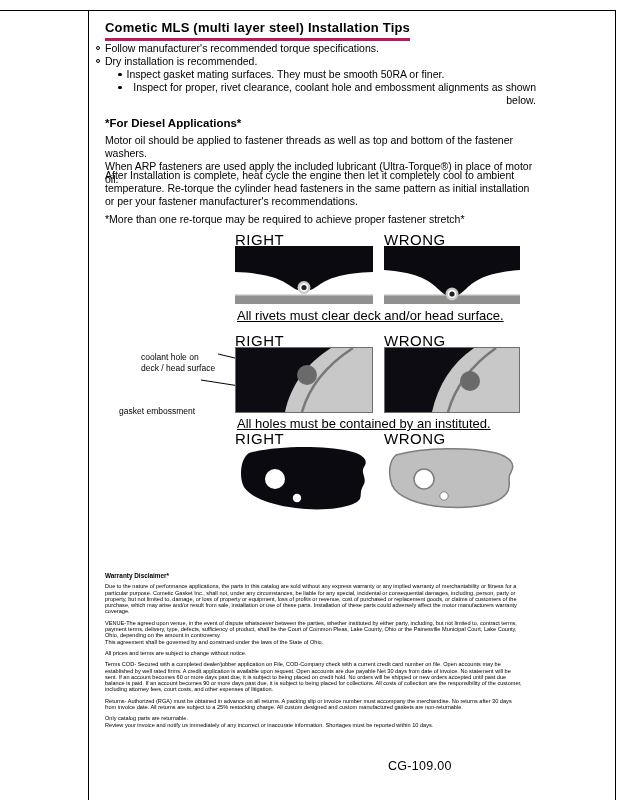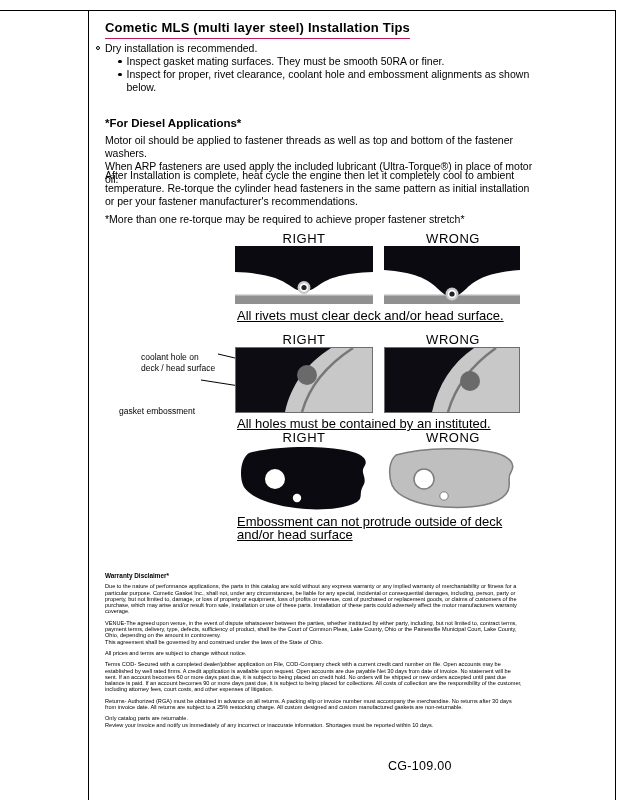--- a/index.html
+++ b/index.html
@@ -5,37 +5,37 @@
   * { margin:0; padding:0; box-sizing:border-box; }
   html,body { background:#ffffff; }
   body { font-family:"Liberation Sans", sans-serif; color:#000; }
   .page { position:relative; width:618px; height:800px; background:#fff; overflow:hidden; }
 
   .frame-top   { position:absolute; left:0;   top:10px; width:616px; height:1px; background:#000; }
   .frame-left  { position:absolute; left:88px; top:10px; width:1px; height:790px; background:#000; }
   .frame-right { position:absolute; left:615px; top:10px; width:1px; height:790px; background:#000; }
 
   .title { position:absolute; left:105px; top:20px; font-size:13px; font-weight:bold;
-           border-bottom:1px solid #be185d; padding-bottom:3px; letter-spacing:0.2px; }
+           border-bottom:3px solid #be185d; padding-bottom:3px; letter-spacing:0.2px; }
 
   .tips { position:absolute; left:96px; top:42px; width:440px; font-size:10.5px; line-height:13px; }
   .bullet-row { display:flex; align-items:flex-start; }
   .circle-bullet { flex:none; width:4px; height:4px; border:1px solid #000; border-radius:50%;
                    margin:4px 5px 0 0; }
   .dot-bullet { flex:none; width:3.5px; height:3.5px; background:#000; border-radius:50%;
                 margin:4.5px 5px 0 0; }
-  .sub-bullets { margin-left:22px; }
+  .sub-bullets { margin-left:22px;text-align:right; }
 
   .diesel-heading { position:absolute; left:105px; top:117px; font-size:11.5px; font-weight:bold; }
   .para { position:absolute; left:105px; width:428px; font-size:10.5px; line-height:13px; white-space:pre-line; }
   #para1 { top:134px; }
   #para2 { top:169px; }
   #para3 { top:213px; }
 
-  .dg-header { position:absolute; width:138px; text-align:center; font-size:13px; letter-spacing:0.5px; }
+  .dg-header { position:absolute; width:138px; font-size:15px; letter-spacing:0.5px; }
   #r1-hr { left:235px; top:231px; } #r1-hw { left:384px; top:231px; }
   #r2-hr { left:235px; top:332px; } #r2-hw { left:384px; top:332px; }
   #r3-hr { left:235px; top:430px; } #r3-hw { left:384px; top:430px; }
 
   .panel { position:absolute; }
   #r1-pr { left:235px; top:246px; } #r1-pw { left:384px; top:246px; }
   #r2-pr { left:235px; top:347px; } #r2-pw { left:384px; top:347px; }
   #r3-pr { left:235px; top:445px; } #r3-pw { left:384px; top:445px; }
   .panel svg { display:block; }
 
@@ -60,20 +60,24 @@
 
 <div class="page">
 
   <div class="frame-top"></div>
   <div class="frame-left"></div>
   <div class="frame-right"></div>
 
   <div class="title">Cometic MLS (multi layer steel) Installation Tips</div>
 
   <div class="tips">
+    <div class="bullet-row">
+      <span class="circle-bullet"></span>
+      <span>Follow manufacturer's recommended torque specifications.</span>
+    </div>
     <div class="bullet-row">
       <span class="circle-bullet"></span>
       <span>Dry installation is recommended.</span>
     </div>
     <div class="sub-bullets">
       <div class="bullet-row">
         <span class="dot-bullet"></span>
         <span>Inspect gasket mating surfaces.  They must be smooth 50RA or finer.</span>
       </div>
       <div class="bullet-row">
@@ -151,22 +155,20 @@
       <circle cx="62" cy="53" r="4.2" fill="#ffffff"></circle>
     </svg>
   </div>
   <div class="panel" id="r3-pw">
     <svg width="136" height="66" viewBox="0 0 136 66">
       <path d="M12,10 C40,2 88,2 112,8 C126,12 132,19 127,27 C122,34 129,41 122,49 C114,59 92,64 60,62 C34,60 13,52 8,40 C4,29 5,16 12,10 Z" fill="#bfbfbf" stroke="#7d7d7d" stroke-width="1.5"></path>
       <circle cx="40" cy="34" r="10" fill="#ffffff" stroke="#7d7d7d" stroke-width="1.5"></circle>
       <circle cx="60" cy="51" r="4.2" fill="#ffffff" stroke="#7d7d7d" stroke-width="1"></circle>
     </svg>
   </div>
-  <div class="caption" id="cap3">Embossment can not protrude outside of deck
-and/or head surface</div>
 
   <div class="disclaimer">
     <h3>Warranty Disclaimer*</h3>
     <p>Due to the nature of performance applications, the parts in this catalog are sold without any express warranty or any implied warranty of merchantability or fitness for a particular purpose.  Cometic Gasket Inc., shall not, under any circumstances, be liable for any special, incidental or consequential damages, including, person, party or property, but not limited to, damage, or loss of property or equipment, loss of profits or revenue, cost of purchased or replacement goods, or claims of customers of the purchase, which may arise and/or result from sale, installation or use of these parts.  Installation of these parts could adversely affect the motor manufacturers warranty coverage.</p>
     <p>VENUE-The agreed upon venue, in the event of dispute whatsoever between the parties, whether instituted by either party, including, but not limited to, contract terms, payment terms, delivery, type, defects, sufficiency of product, shall be the Court of Common Pleas, Lake County, Ohio or the Painesville Municipal Court, Lake County, Ohio, depending on the amount in controversy.
 This agreement shall be governed by and construed under the laws of the State of Ohio.</p>
     <p>All prices and terms are subject to change without notice.</p>
     <p>Terms COD- Secured with a completed dealer/jobber application on File, COD-Company check with a current credit card number on file.  Open accounts may be established by well rated firms.  A credit application is available upon request.  Open accounts are due payable Net 30 days from date of invoice.  No statement will be sent.  If an account becomes 60 or more days past due, it is subject to being placed on credit hold.  No orders will be shipped or new orders accepted until past due balance is paid.  If an account becomes 90 or more days past due, it is subject to being placed for collections.  All costs of collection are the responsibility of the customer, including attorney fees, court costs, and other expenses of litigation.</p>
     <p>Returns- Authorized (RGA) must be obtained in advance on all returns.  A packing slip or invoice number must accompany the merchandise.  No returns after 30 days from invoice date.  All returns are subject to a 25% restocking charge.  All custom designed and custom manufactured gaskets are non-returnable.</p>
     <p>Only catalog parts are returnable.

